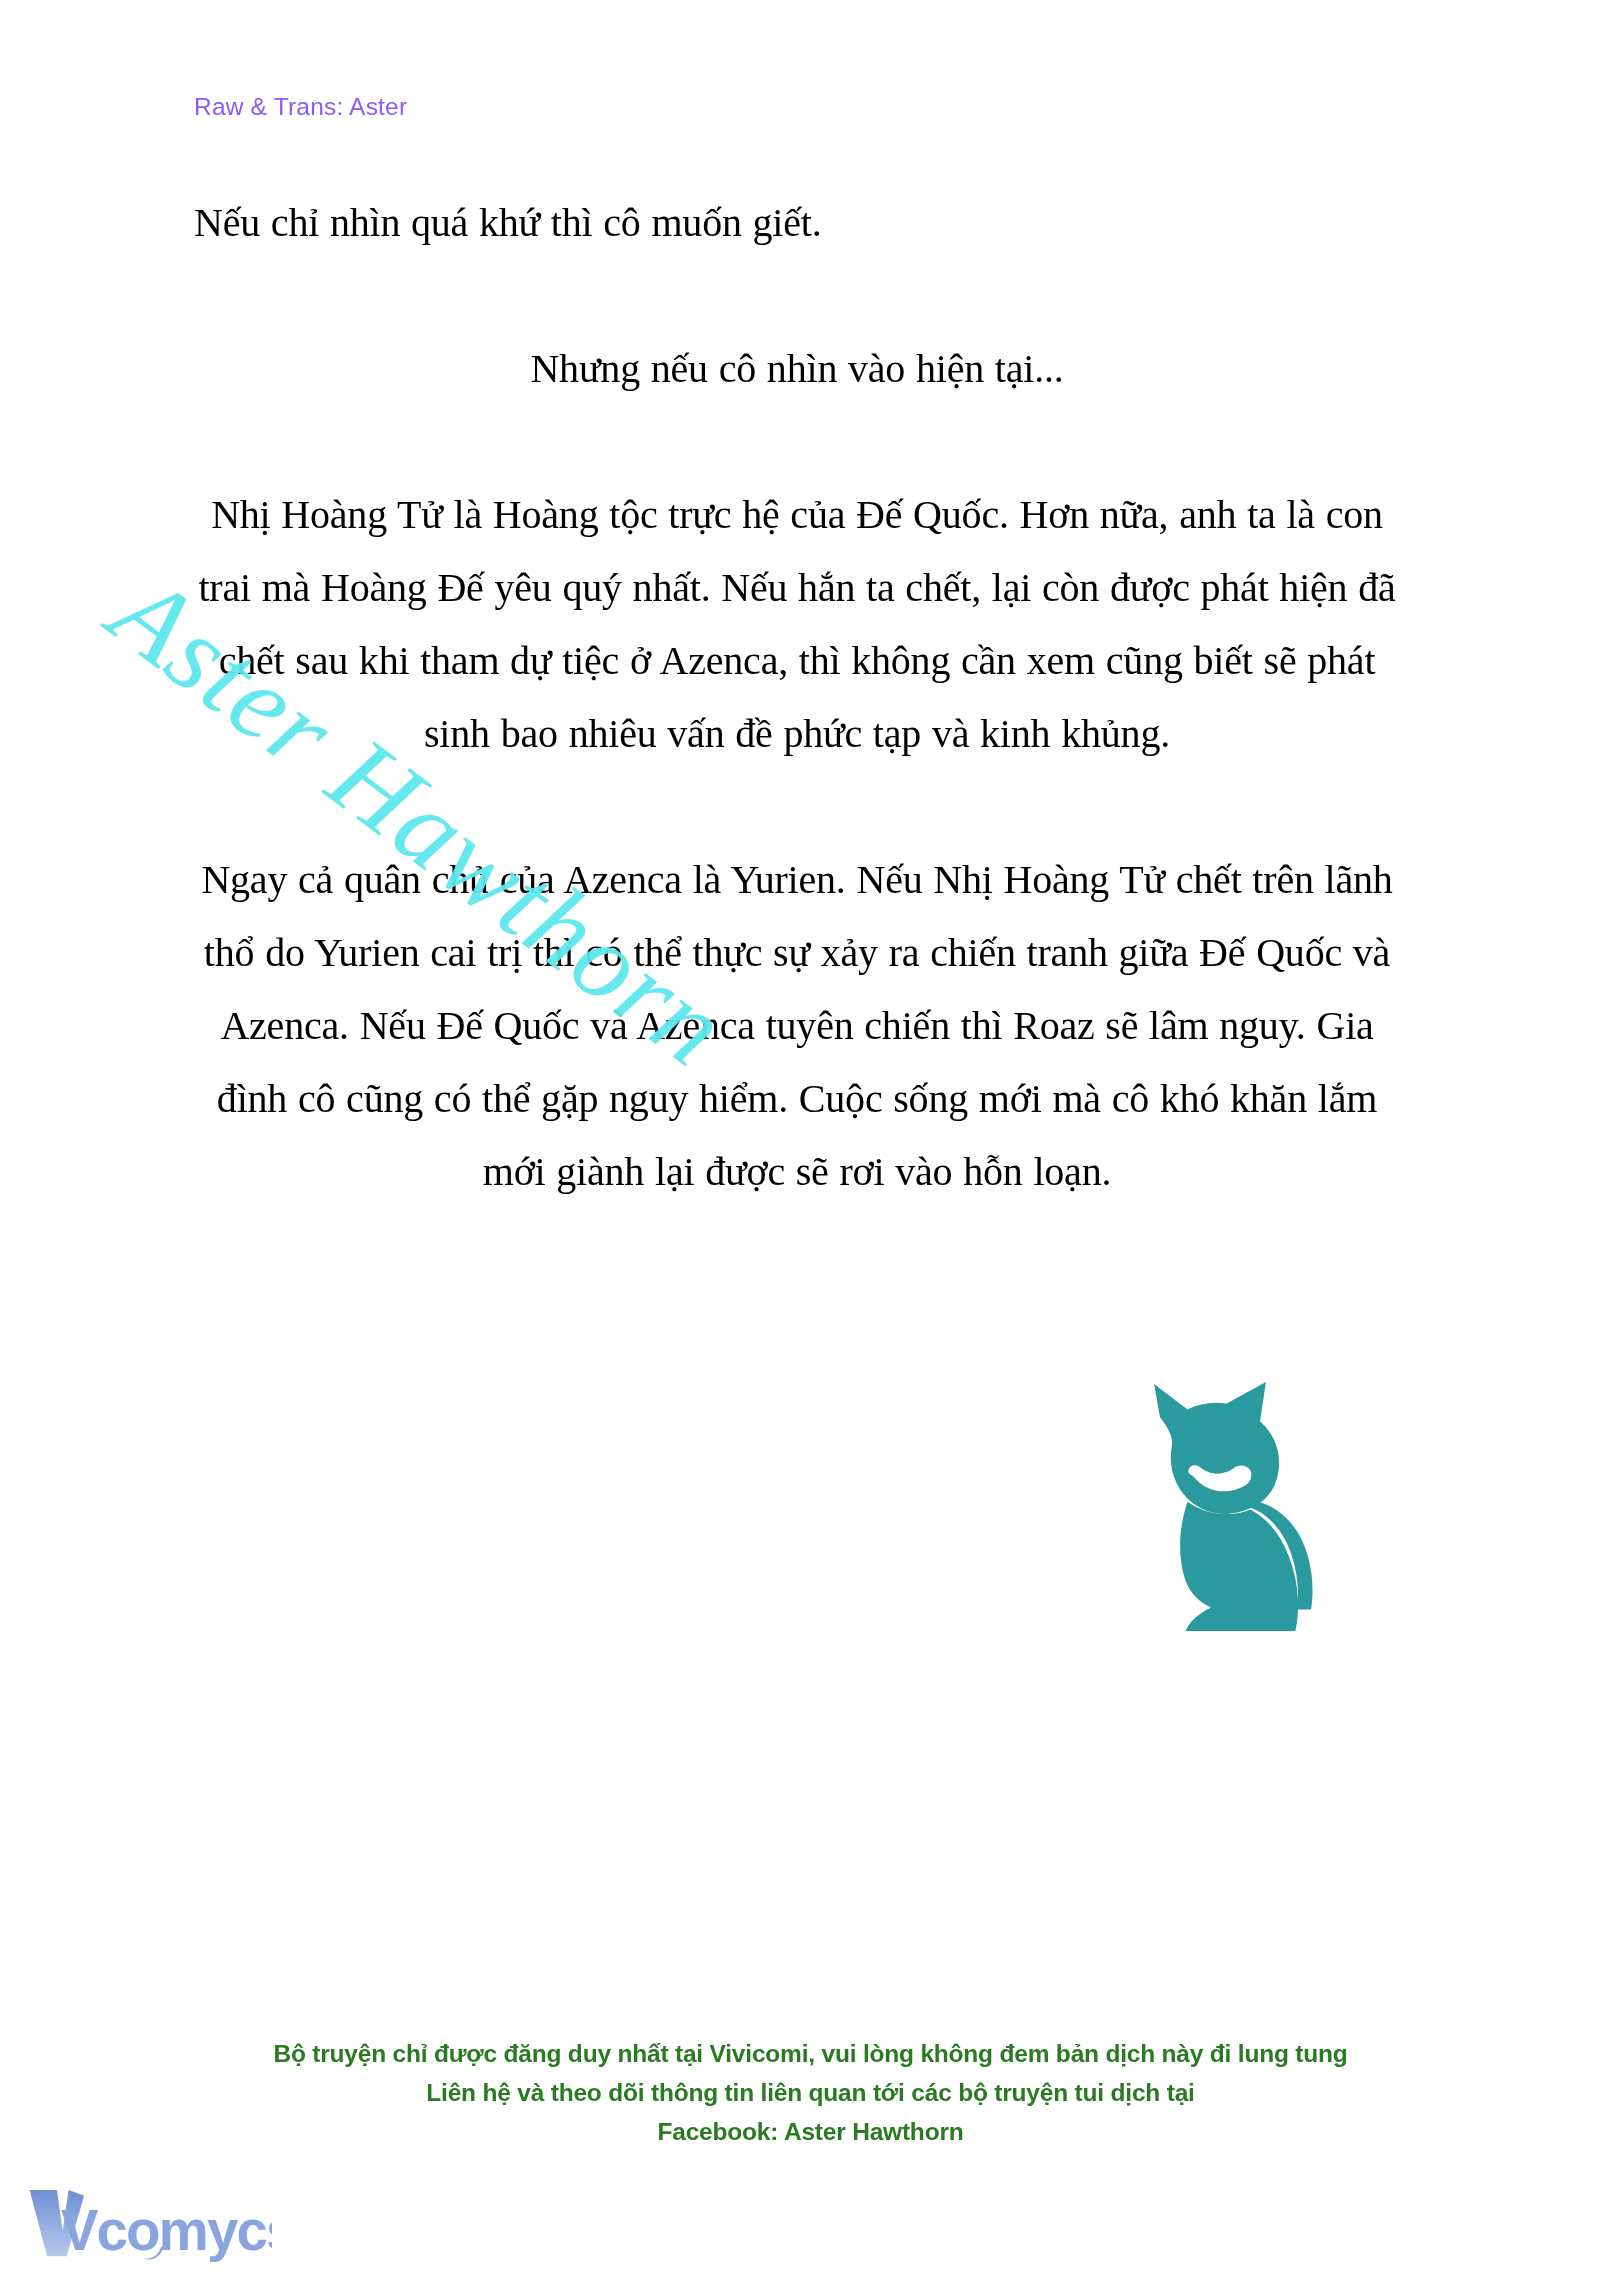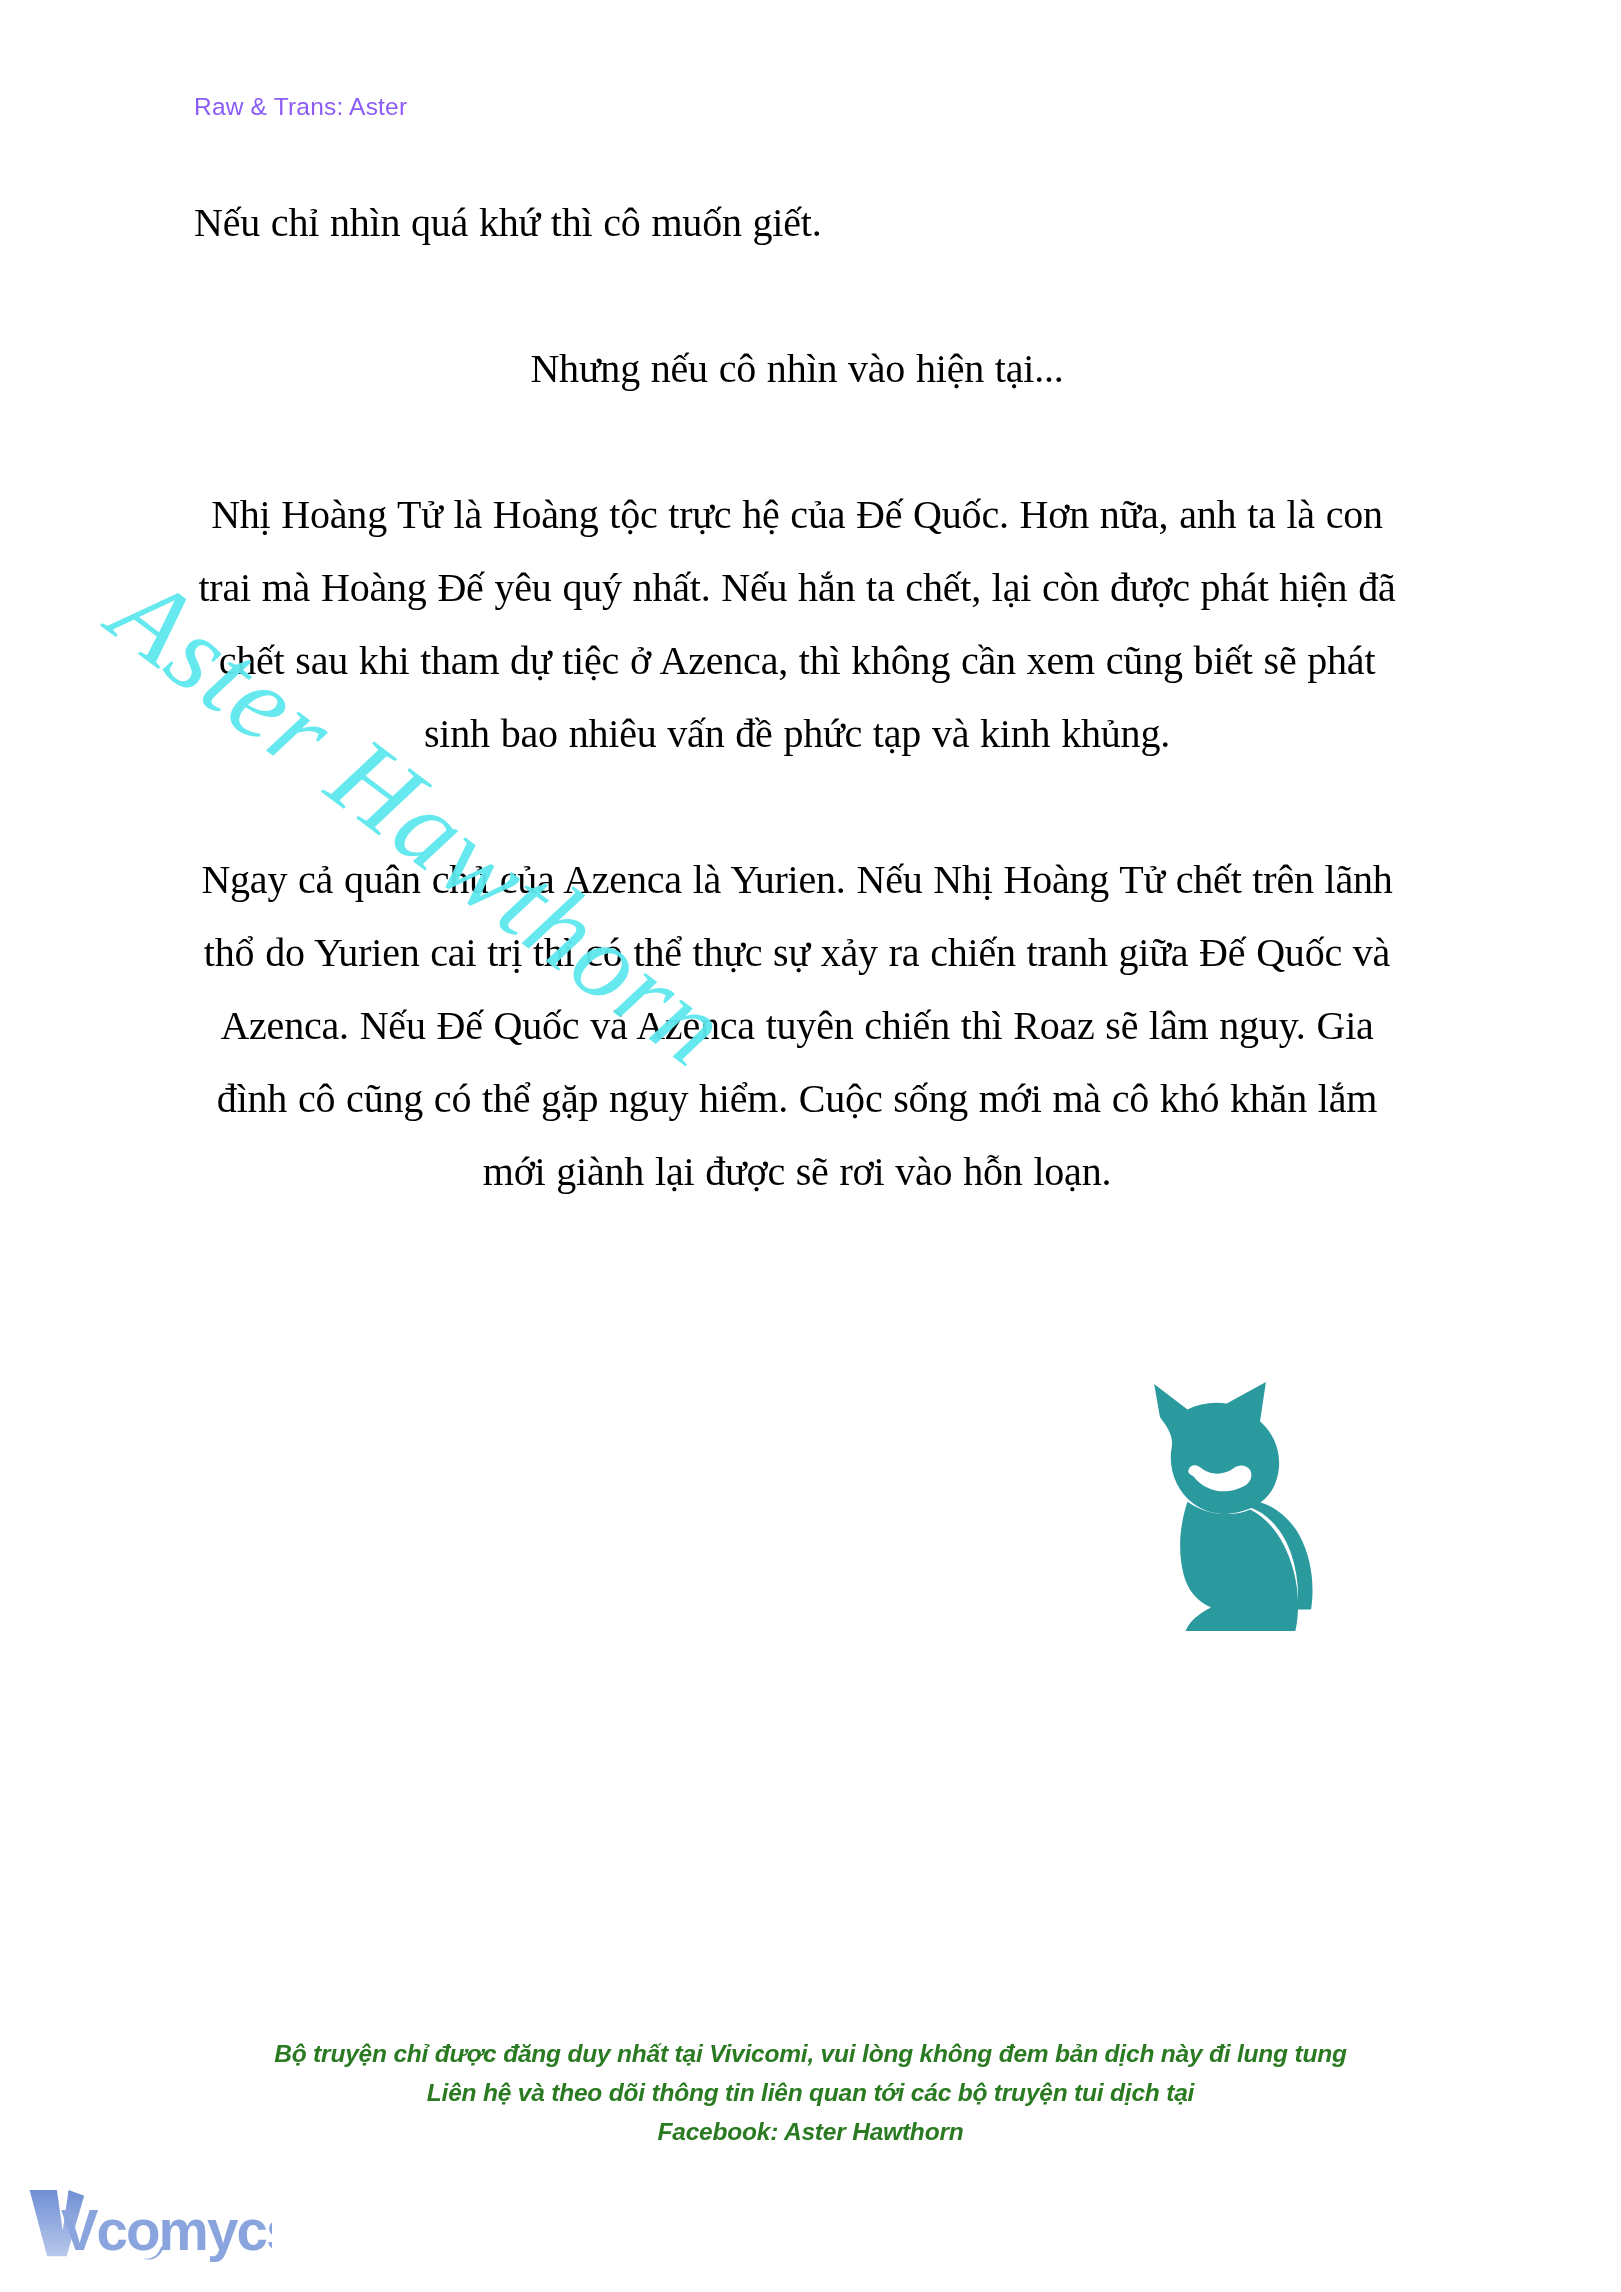--- a/index.html
+++ b/index.html
@@ -77,21 +77,20 @@
 
   
   .footer {
     position: absolute;
     left: 0;
     top: 2034px;
     width: 1621px;
     text-align: center;
     font-family: "Liberation Sans", "DejaVu Sans", sans-serif;
     font-weight: bold;
-    font-style: italic;
     font-size: 24.5px;
     line-height: 39px;
     color: #2a7a22;
     letter-spacing: -0.2px;
   }
   .footer div { white-space: nowrap; }
 
   
   .logo {
     position: absolute;

